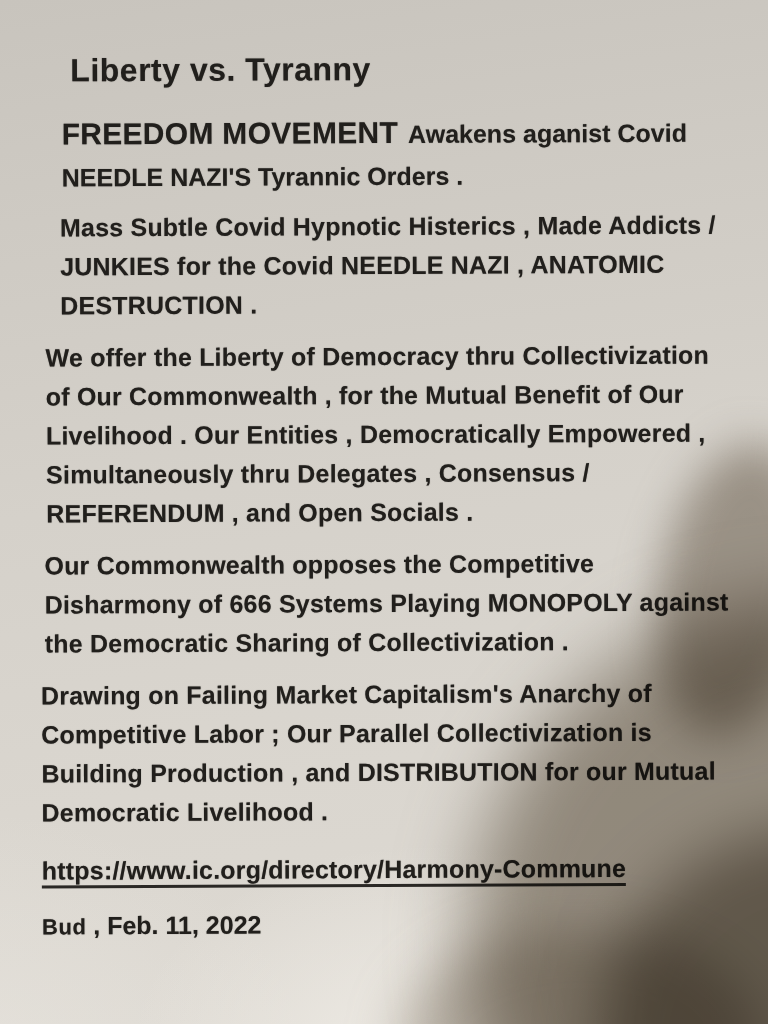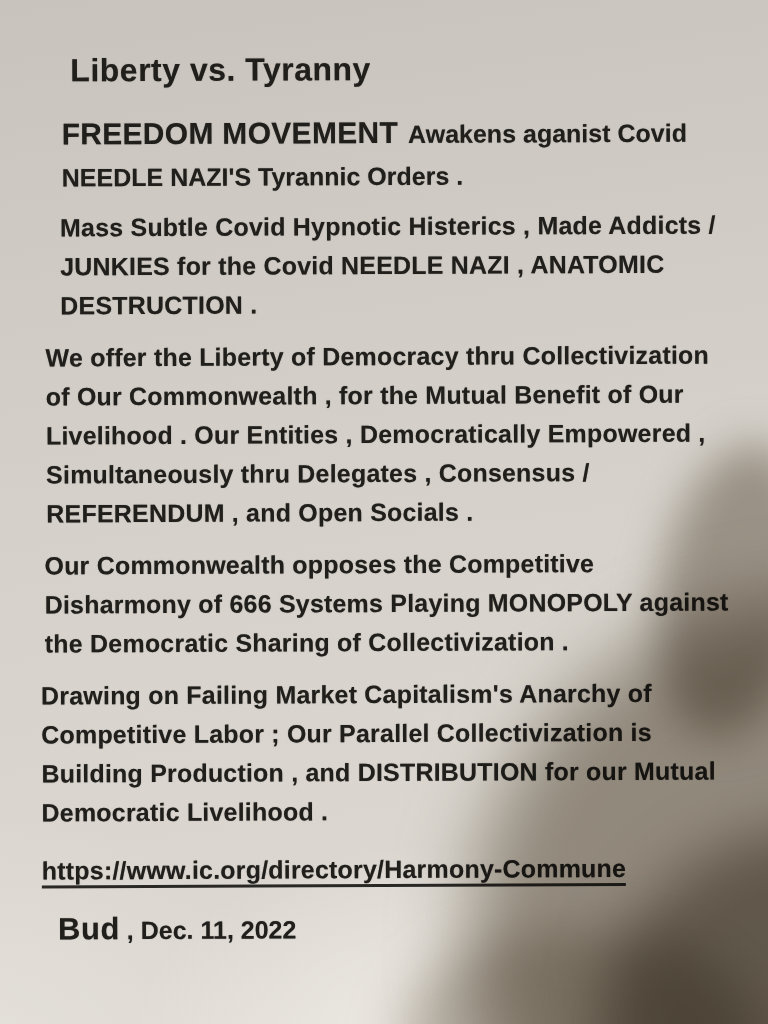--- a/index.html
+++ b/index.html
@@ -28,21 +28,21 @@
   .heading .strong{font-size:30px;letter-spacing:0.3px;}
   .heading .rest{margin-left:10px;}
   .para{font-size:25px;line-height:39px;margin-bottom:13px;white-space:nowrap;letter-spacing:0.2px;}
   .para:nth-of-type(1){padding-left:21px;}
   .para:nth-of-type(2){padding-left:6px;}
   .para:nth-of-type(3){padding-left:4px;}
   .para:nth-of-type(4){padding-left:0px;}
   .link-row{margin-top:21px;font-size:25px;line-height:34px;white-space:nowrap;}
   .doc-link{border-bottom:3px solid #2a2825;padding-bottom:1px;letter-spacing:0.2px;}
   .signature{margin-top:24px;font-size:25px;white-space:nowrap;}
-  .sig-name{font-size:31px;letter-spacing:0.5px;margin-left:16px;}
+  .sig-name{font-size:22px;letter-spacing:0.5px;}
   .shadow{position:absolute;z-index:3;border-radius:50%;pointer-events:none;mix-blend-mode:multiply;}
   .s-finger{left:660px;top:442px;width:152px;height:295px;background:rgba(124,112,94,0.55);filter:blur(22px);transform:rotate(10deg);}
   .s-main{left:468px;top:598px;width:700px;height:700px;background:rgba(112,100,82,0.6);filter:blur(38px);}
   .s-core{left:598px;top:828px;width:430px;height:430px;background:rgba(97,85,67,0.55);filter:blur(30px);}
   .s-bottom{left:398px;top:928px;width:365px;height:230px;background:rgba(122,110,92,0.4);filter:blur(26px);}
 </style>
 </head>
 <body>
 
 <div class="paper"></div>
@@ -79,21 +79,21 @@
         <div class="line">Building Production , and DISTRIBUTION for our Mutual</div>
         <div class="line">Democratic Livelihood .</div>
       </div>
     </div>
 
   <div class="link-row">
     <span class="doc-link">https://www.ic.org/directory/Harmony-Commune</span>
   </div>
 
   <div class="signature">
-    <span class="sig-name">Bud</span><span> ,  Dec. 11, 2022</span>
+    <span class="sig-name">Bud</span><span> ,  Feb. 11, 2022</span>
   </div>
 </div>
 
 <div>
   <div class="shadow s-finger"></div>
   <div class="shadow s-main"></div>
   <div class="shadow s-core"></div>
   <div class="shadow s-bottom"></div>
 </div>
 

